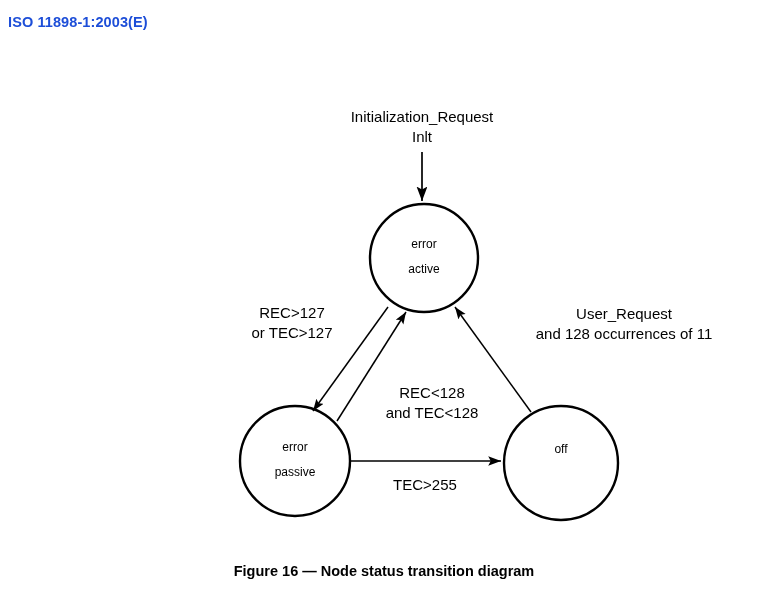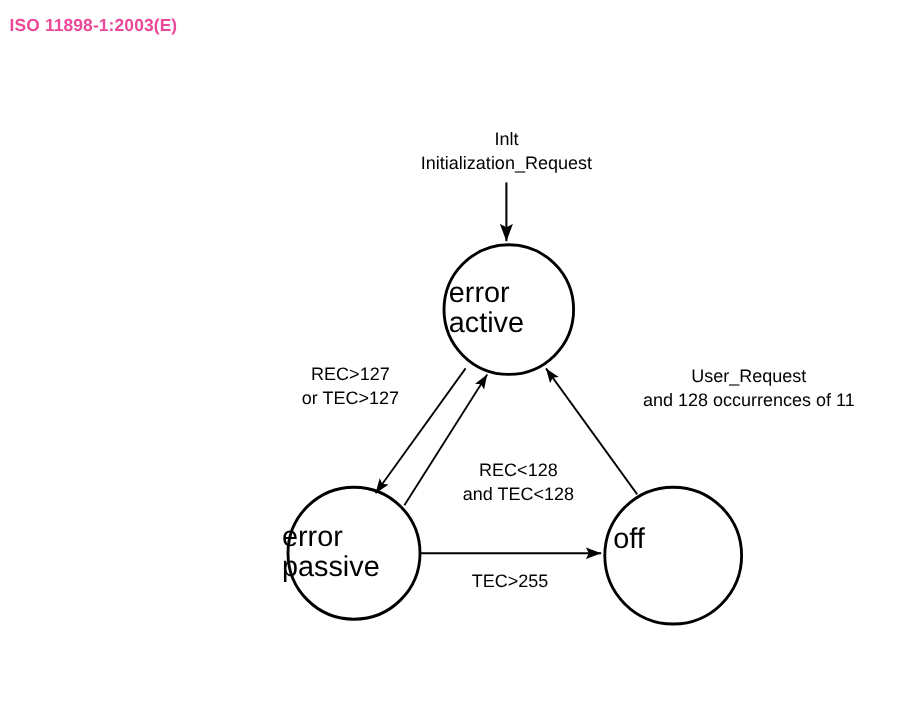--- a/index.html
+++ b/index.html
@@ -19,21 +19,21 @@
   }
 
   
   .page-header {
     position: absolute;
     left: 8px;
     top: 14px;
     font-size: 14.5px;
     font-weight: bold;
     letter-spacing: 0.1px;
-    color: #ec4899;
+    color: #1d4ed8;
     white-space: nowrap;
   }
 
   
   .figure-area {
     position: absolute;
     left: 0;
     top: 0;
     width: 768px;
     height: 605px;
@@ -43,21 +43,22 @@
     left: 0;
     top: 0;
     width: 768px;
     height: 605px;
     display: block;
   }
 
   
   .node-label {
     position: absolute;
-    font-size: 24px;
+    text-align: center;
+    font-size: 12px;
     line-height: 25px;
     color: #000;
     white-space: nowrap;
     pointer-events: none;
   }
 
   
   .edge-label {
     position: absolute;
     font-size: 15px;
@@ -120,22 +121,22 @@
   <div class="node-label" style="left:235px; top:435px; width:120px;">
     <div>error</div>
     <div>passive</div>
   </div>
 
   <div class="node-label" style="left:511px; top:437px; width:100px;">
     <div>off</div>
   </div>
 
   <div class="edge-label center" style="left:292px; top:107px; width:260px;">
+    <div>Initialization_Request</div>
     <div>Inlt</div>
-    <div>Initialization_Request</div>
   </div>
 
   <div class="edge-label center" style="left:207px; top:303px; width:170px;">
     <div>REC&gt;127</div>
     <div>or TEC&gt;127</div>
   </div>
 
   <div class="edge-label center" style="left:352px; top:383px; width:160px;">
     <div>REC&lt;128</div>
     <div>and TEC&lt;128</div>
@@ -143,14 +144,15 @@
 
   <div class="edge-label center" style="left:345px; top:475px; width:160px;">
     <div>TEC&gt;255</div>
   </div>
 
   <div class="edge-label center" style="left:499px; top:304px; width:250px;">
     <div>User_Request</div>
     <div>and 128 occurrences of 11</div>
   </div>
 
+  <div class="figure-caption">Figure 16 — Node status transition diagram</div>
 
 </div>
 
 </body></html>

